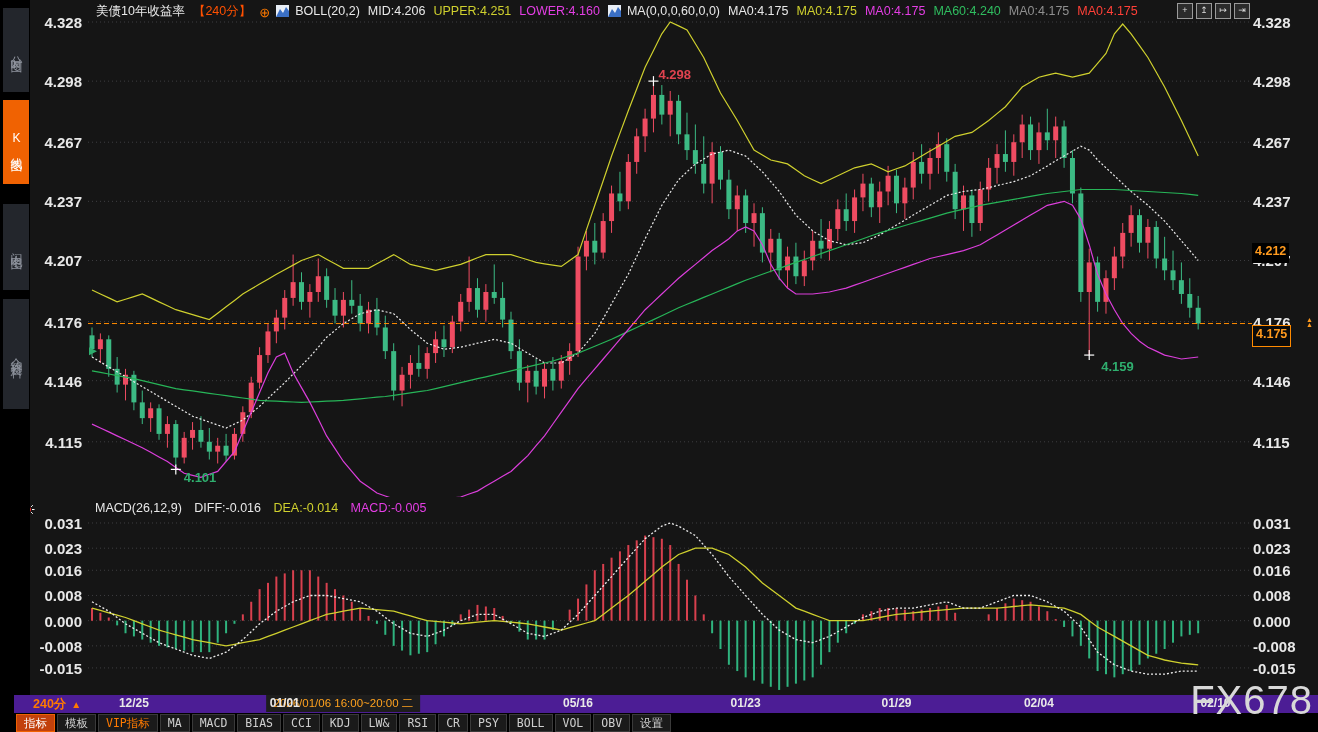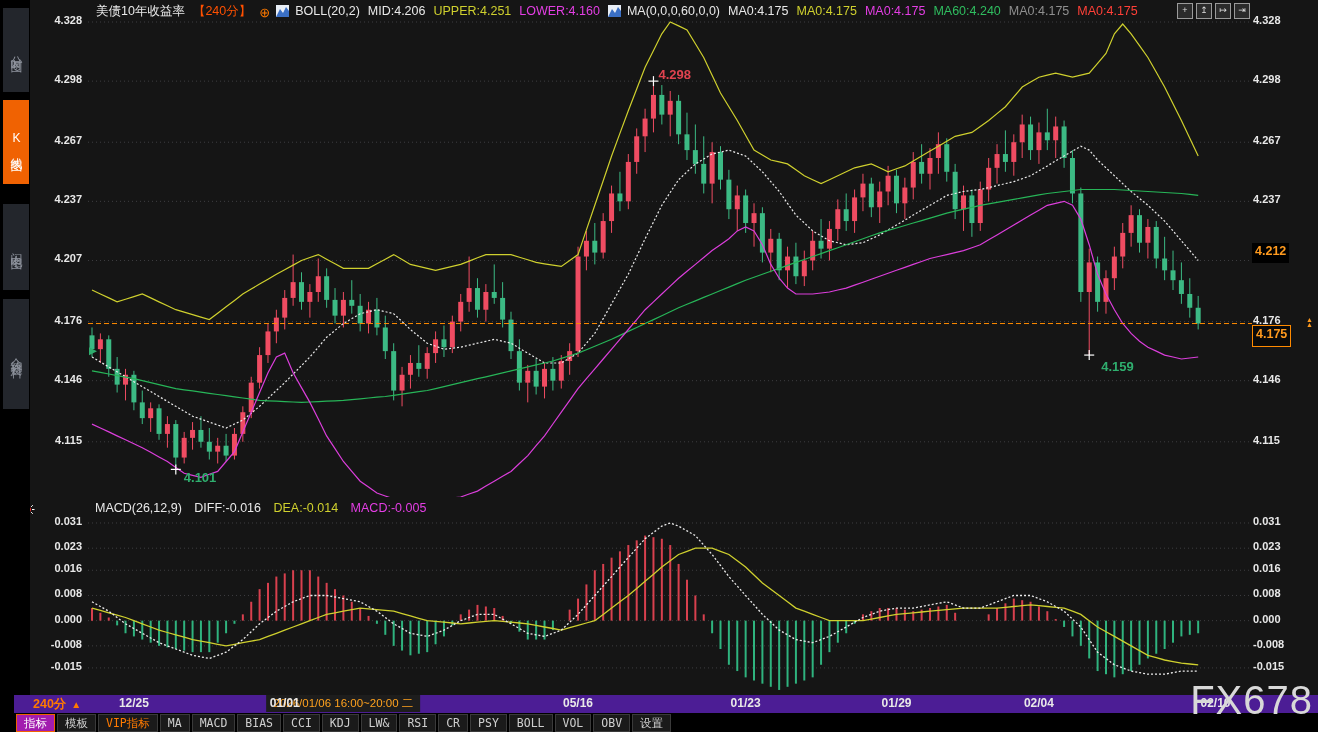--- a/index.html
+++ b/index.html
@@ -13,21 +13,21 @@
   .side-tab.active{background:#f06202;color:#fff;}
   
   .header{position:absolute;left:96px;top:3px;height:16px;line-height:16px;font-size:12.5px;
           white-space:nowrap;z-index:3;}
   .header .seg{margin-right:8px;font-weight:400;}
   .hicon{display:inline-block;vertical-align:-2px;margin-right:6px;}
   .win-icons{position:absolute;right:68px;top:3px;display:flex;gap:3px;z-index:6;}
   .win-btn{width:14px;height:14px;background:#2b2b2b;border:1px solid #9a9a9a;color:#ddd;
            font-size:9px;line-height:13px;text-align:center;cursor:pointer;}
   
-  .ylab{position:absolute;font-weight:bold;font-size:11px;color:#e8e8e8;z-index:2;}
+  .ylab{position:absolute;font-weight:bold;font-size:15px;color:#e8e8e8;z-index:2;}
   .ylab.l{left:30px;width:52px;text-align:right;}
   .ylab.r{left:1253px;width:60px;text-align:left;}
   .pbox{position:absolute;left:1252px;height:20px;line-height:16px;font-weight:bold;
         font-size:12.5px;z-index:5;padding:0 3px;}
   #cursor-price{background:#000;color:#ff9a1e;}
   #last-price{background:#0a0a0a;color:#ff9a1e;border:1px solid #ff8a00;}
   .price-arrows{position:absolute;left:1306px;color:#ff9a1e;font-size:7px;line-height:5px;
                 text-align:center;z-index:5;}
   
   .macd-header{position:absolute;left:95px;top:501px;height:15px;line-height:15px;
@@ -44,21 +44,21 @@
   .period{position:absolute;left:19px;top:1px;color:#ff7a00;font-weight:bold;font-size:12.5px;}
   .period .arr{font-size:10px;margin-left:5px;}
   .xcursor{position:absolute;top:0;transform:translateX(-50%);background:#1d1d1d;color:#ffa21e;
            font-size:11.5px;height:17px;line-height:17px;padding:0 7px;white-space:nowrap;}
   
   .toolbar{position:absolute;left:14px;top:713px;height:19px;width:1304px;background:#000;
            display:flex;z-index:4;}
   .tbtn{height:15px;margin:1px 0 0 2px;line-height:15px;padding:1px 7px 0 7px;background:#1a1a1a;
         border:1px solid #3a3a3a;color:#cfcfcf;font-size:11.5px;
         font-family:"DejaVu Sans Mono",monospace;cursor:pointer;white-space:nowrap;}
-  .tbtn.active{background:#a21caf;border-color:#f06202;color:#fff;font-family:"Liberation Sans",sans-serif;}
+  .tbtn.active{background:#c2410c;border-color:#f06202;color:#fff;font-family:"Liberation Sans",sans-serif;}
   .tbtn.vip{color:#ff7a00;}
   .watermark{position:absolute;right:5px;bottom:9px;font-size:40px;color:#d8d8d8;
              letter-spacing:1px;z-index:7;}
 </style>
 </head>
 <body>
 
 <div class="app">
   <div class="sidebar" id="sidebar">
       <div class="side-tab" style="position: absolute; top: 8px; height: 84px;">分时图</div>

